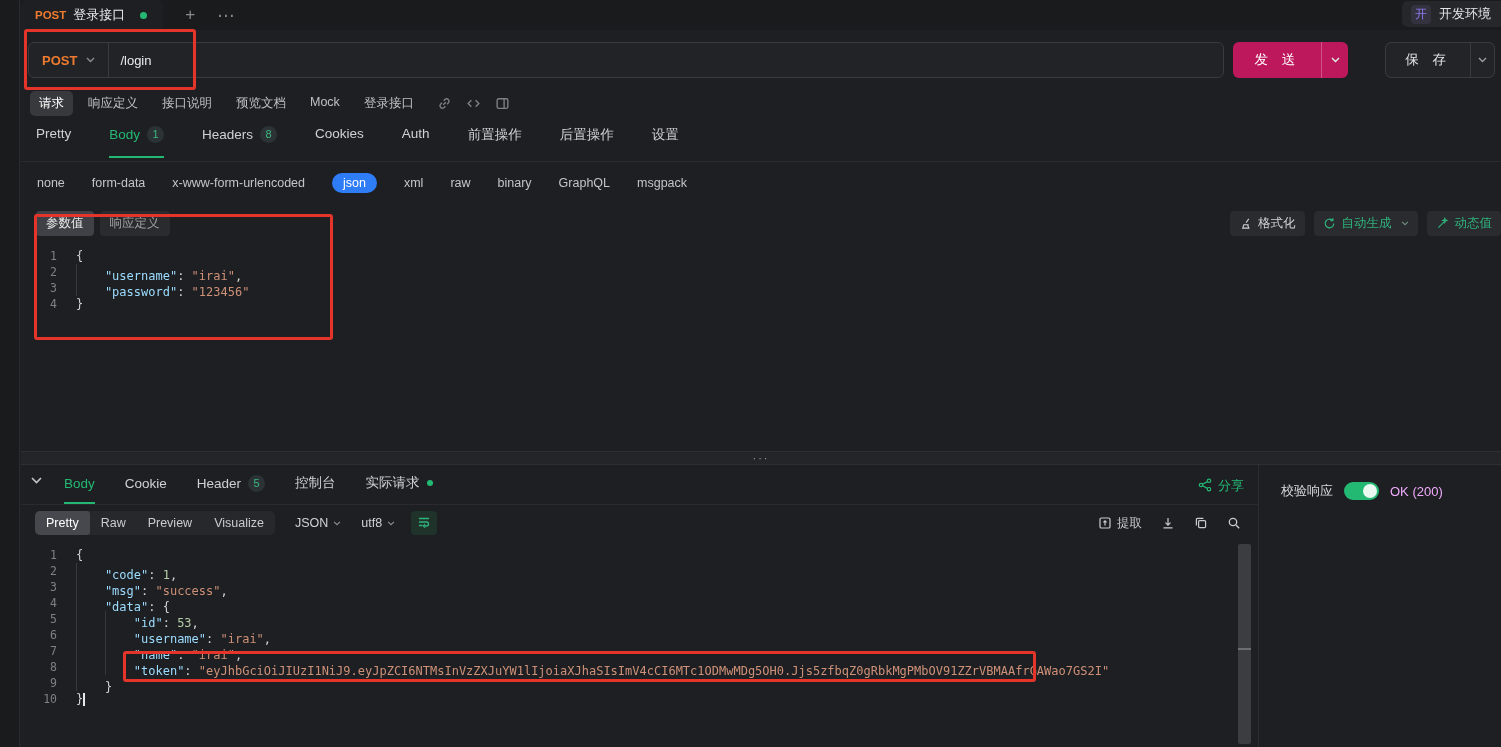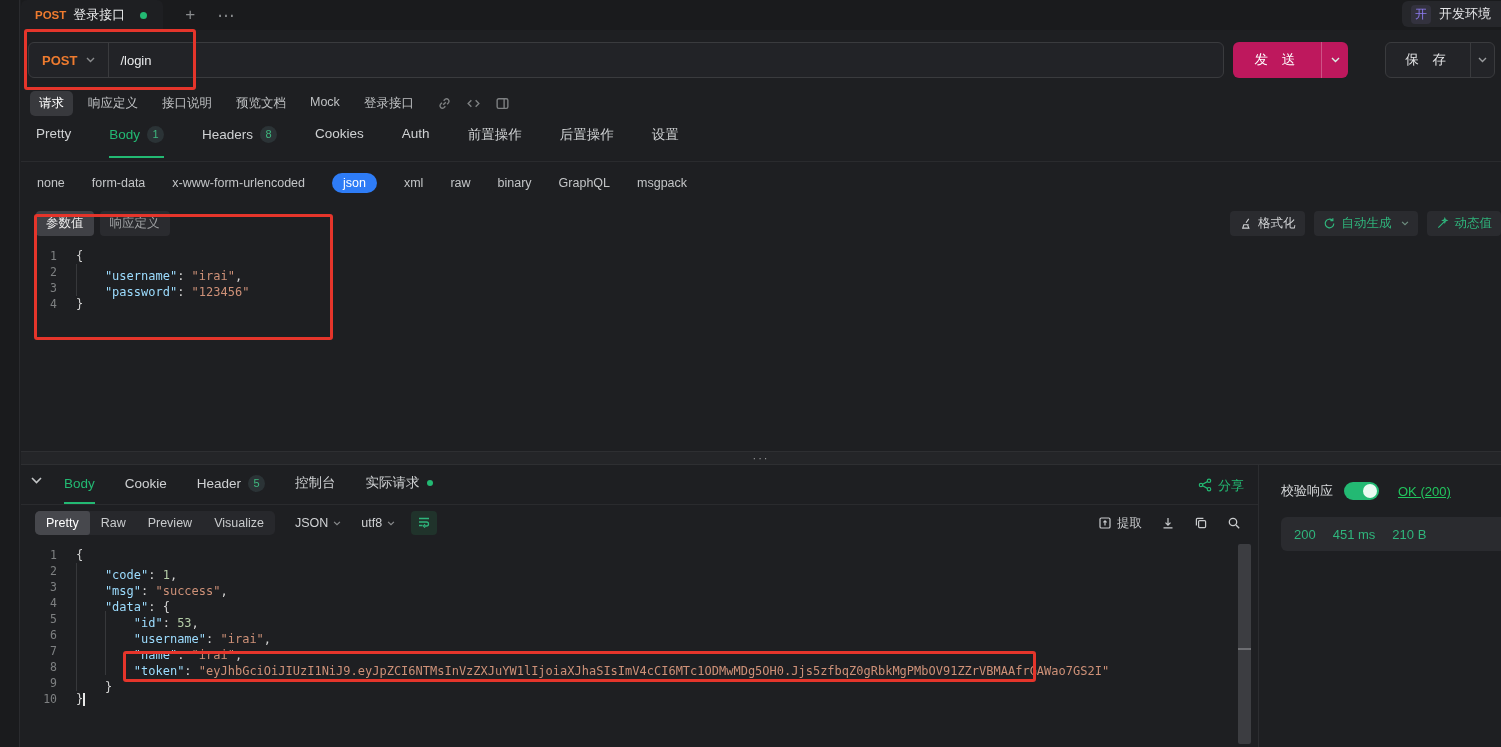--- a/index.html
+++ b/index.html
@@ -100,21 +100,21 @@
   .action svg { display:block; }
   .resp-code { flex:1; overflow:hidden; }
   .v-scrollbar { position:absolute; right:7px; top:3px; bottom:3px; width:13px; background:#3c3d41; border-radius:2px; }
   .v-scrollbar::after { content:""; position:absolute; left:0; right:0; top:52%; height:2px; background:#6d6e72; }
 
   
   .resp-side { width:242px; flex:none; position:relative; padding:17px 0 0 22px; }
   .validate-row { display:flex; align-items:center; gap:11px; font-size:13px; color:#d6d8da; }
   .toggle { width:35px; height:18px; border-radius:9px; background:#23b973; position:relative; flex:none; cursor:pointer; }
   .toggle .knob { position:absolute; right:2px; top:2px; width:14px; height:14px; border-radius:50%; background:#eafaf2; }
-  .validate-result { margin-left:8px; color:#22c55e;text-decoration:underline; }
+  .validate-result { color:#f0abfc; }
   .status-bar { position:absolute; left:22px; right:0; top:52px; height:34px; background:#2a2b2f; border-radius:6px 0 0 6px; display:flex; align-items:center; gap:17px; padding-left:13px; color:#2fb57c; font-size:13px; }
 
   
   .anno { position:absolute; border:3px solid #e5352b; border-radius:3px; pointer-events:none; z-index:30; }
   #anno-url { left:24px; top:29px; width:172px; height:61px; }
   #anno-body { left:34px; top:214px; width:299px; height:126px; }
   #anno-token { left:123px; top:651px; width:913px; height:31px; }
 
   .chev svg, .collapse-chev svg { display:block; }
 </style>
@@ -403,25 +403,20 @@
           </div>
       </div>
       <div class="resp-side">
         <div class="validate-row">
           <span>校验响应</span>
           <span class="toggle">
               <span class="knob"></span>
             </span>
           <span class="validate-result">OK (200)</span>
         </div>
-        <div class="status-bar">
-          <span>200</span>
-          <span>451 ms</span>
-          <span>210 B</span>
-        </div>
       </div>
     </div>
   </div>
 
   <div class="anno" id="anno-url"></div>
   <div class="anno" id="anno-body"></div>
   <div class="anno" id="anno-token"></div>
 </div>
 
 </body></html>

